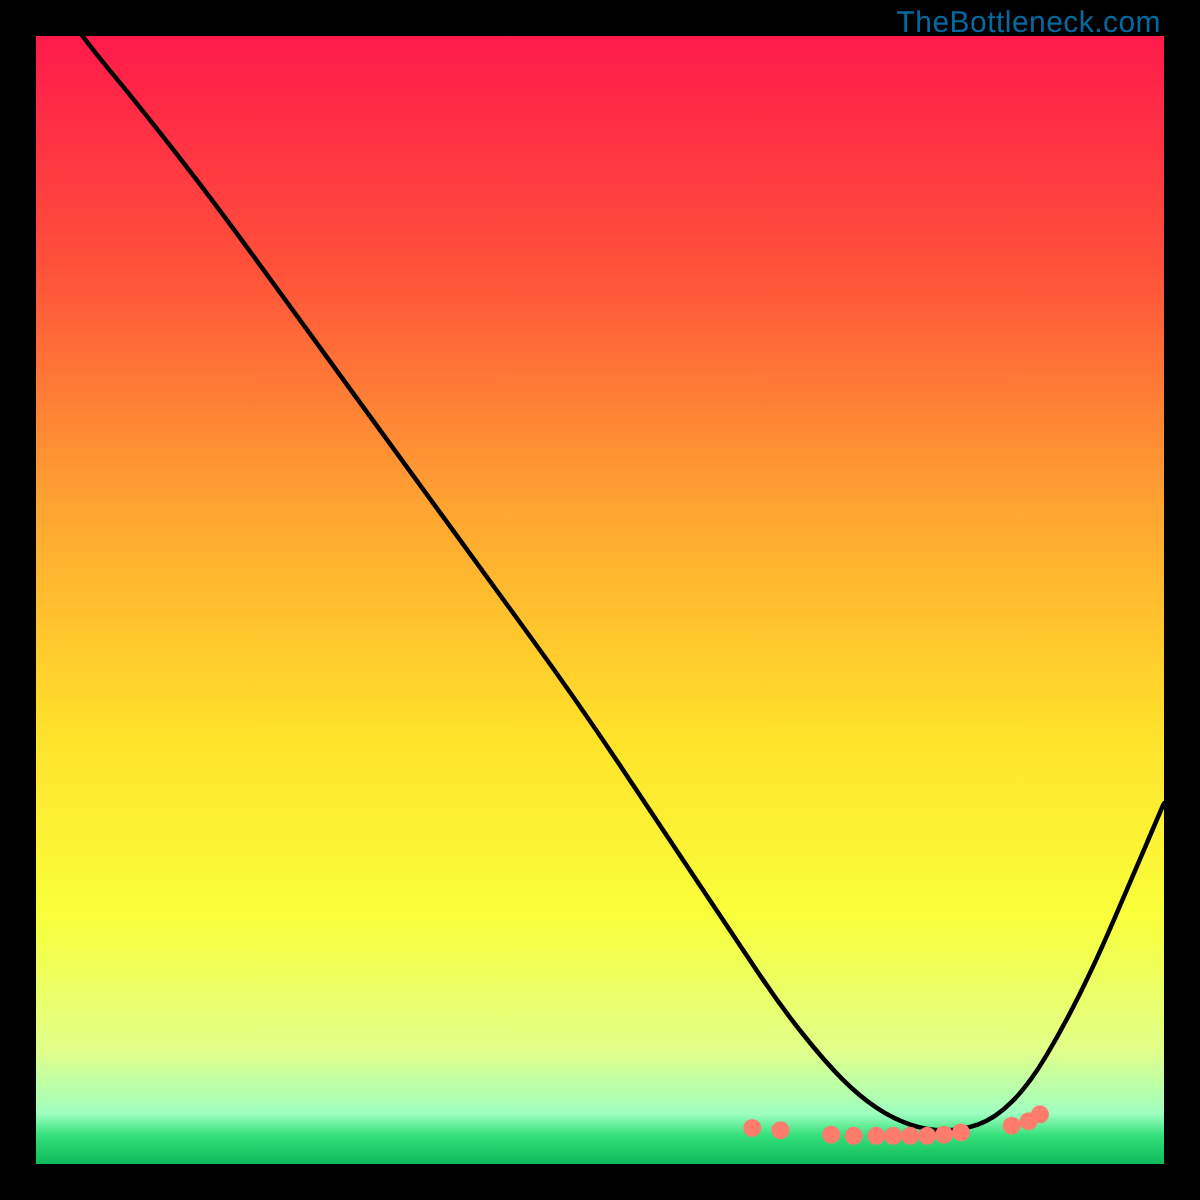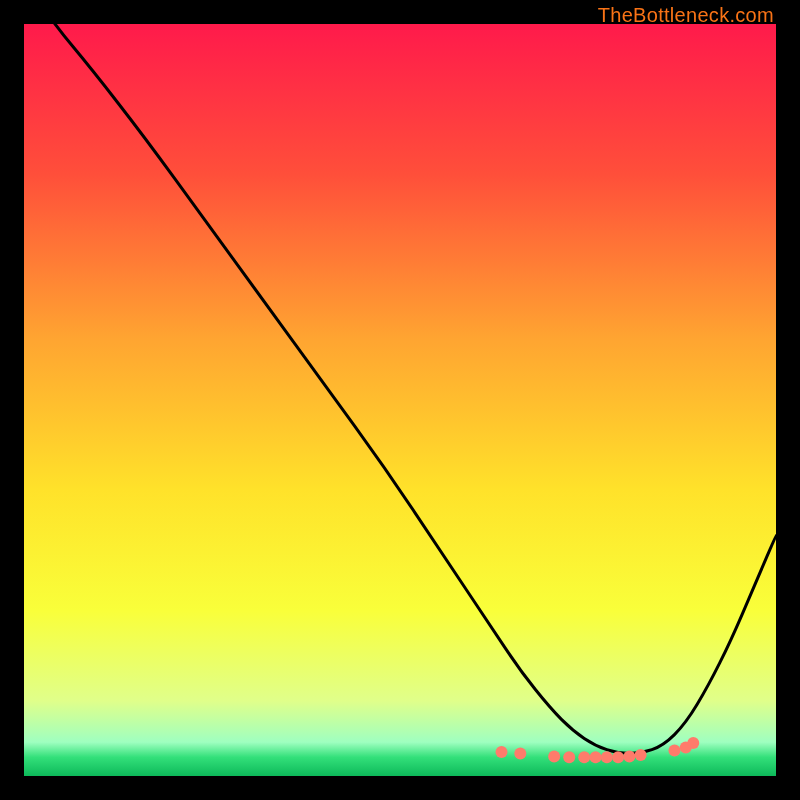--- a/index.html
+++ b/index.html
@@ -23,21 +23,21 @@
     position: absolute;
     left: 0;
     top: 0;
     width: 752px;
     height: 752px;
   }
   .watermark {
     position: absolute;
     top: 4px;
     right: 26px;
-    color: #f97316;
+    color: #0369a1;
     font-size: 20px;
     font-weight: 500;
     letter-spacing: 0.3px;
     user-select: none;
   }
 </style>
 </head>
 <body>
 
 <div class="frame">

